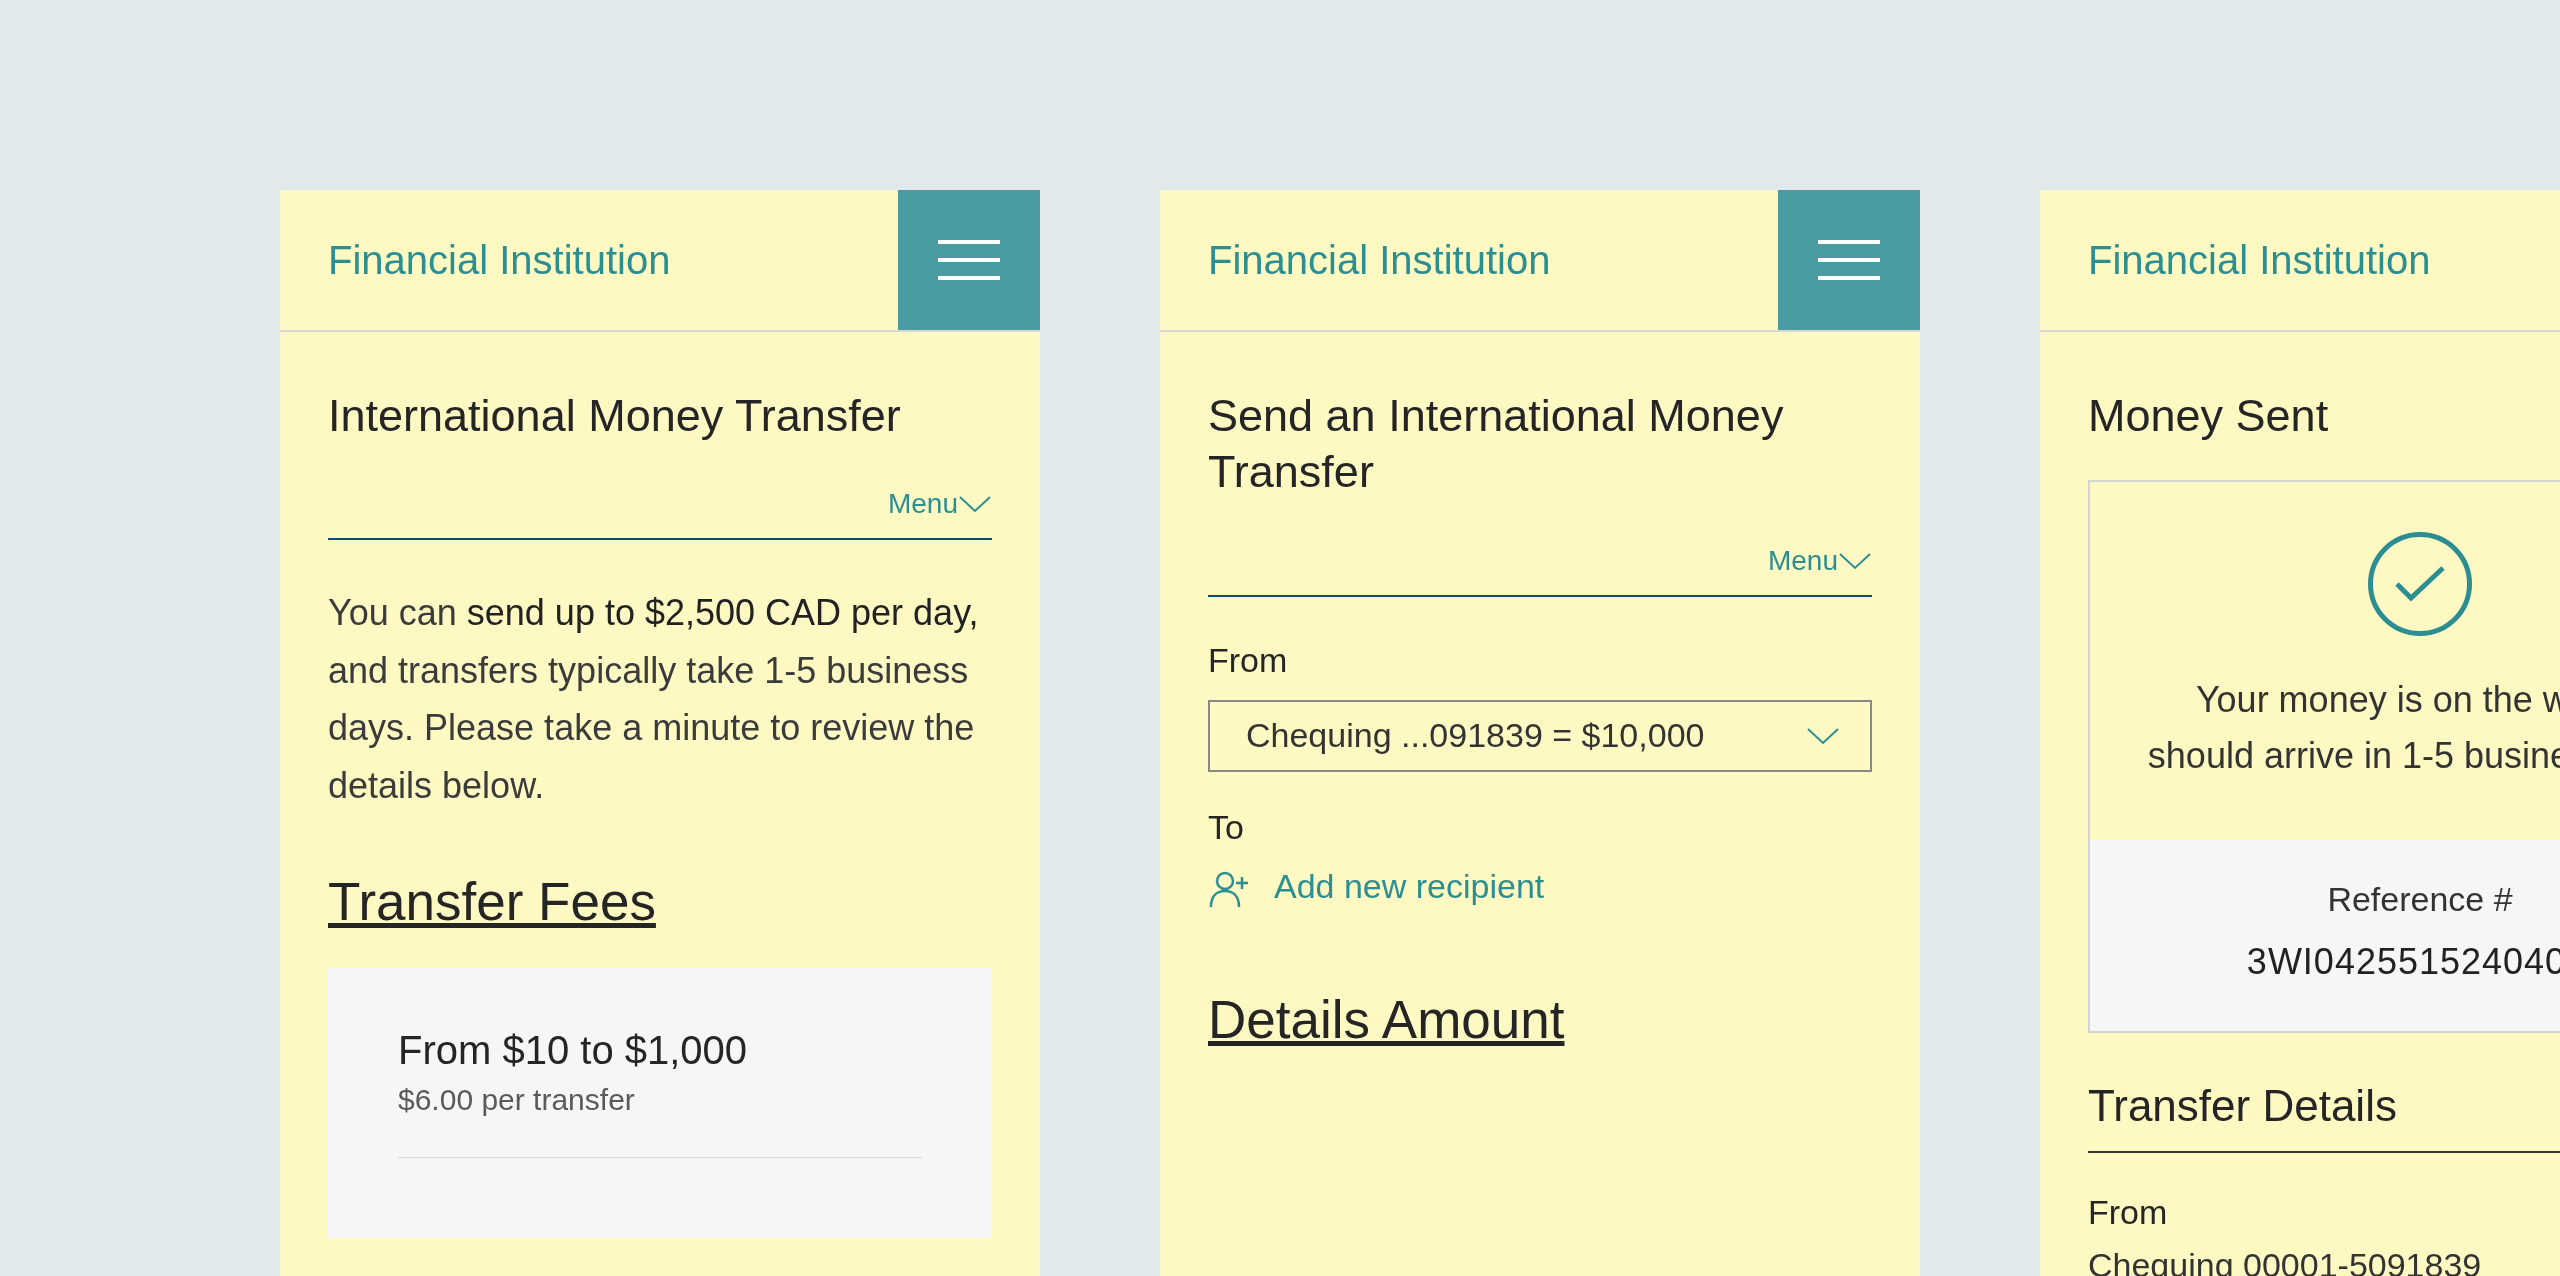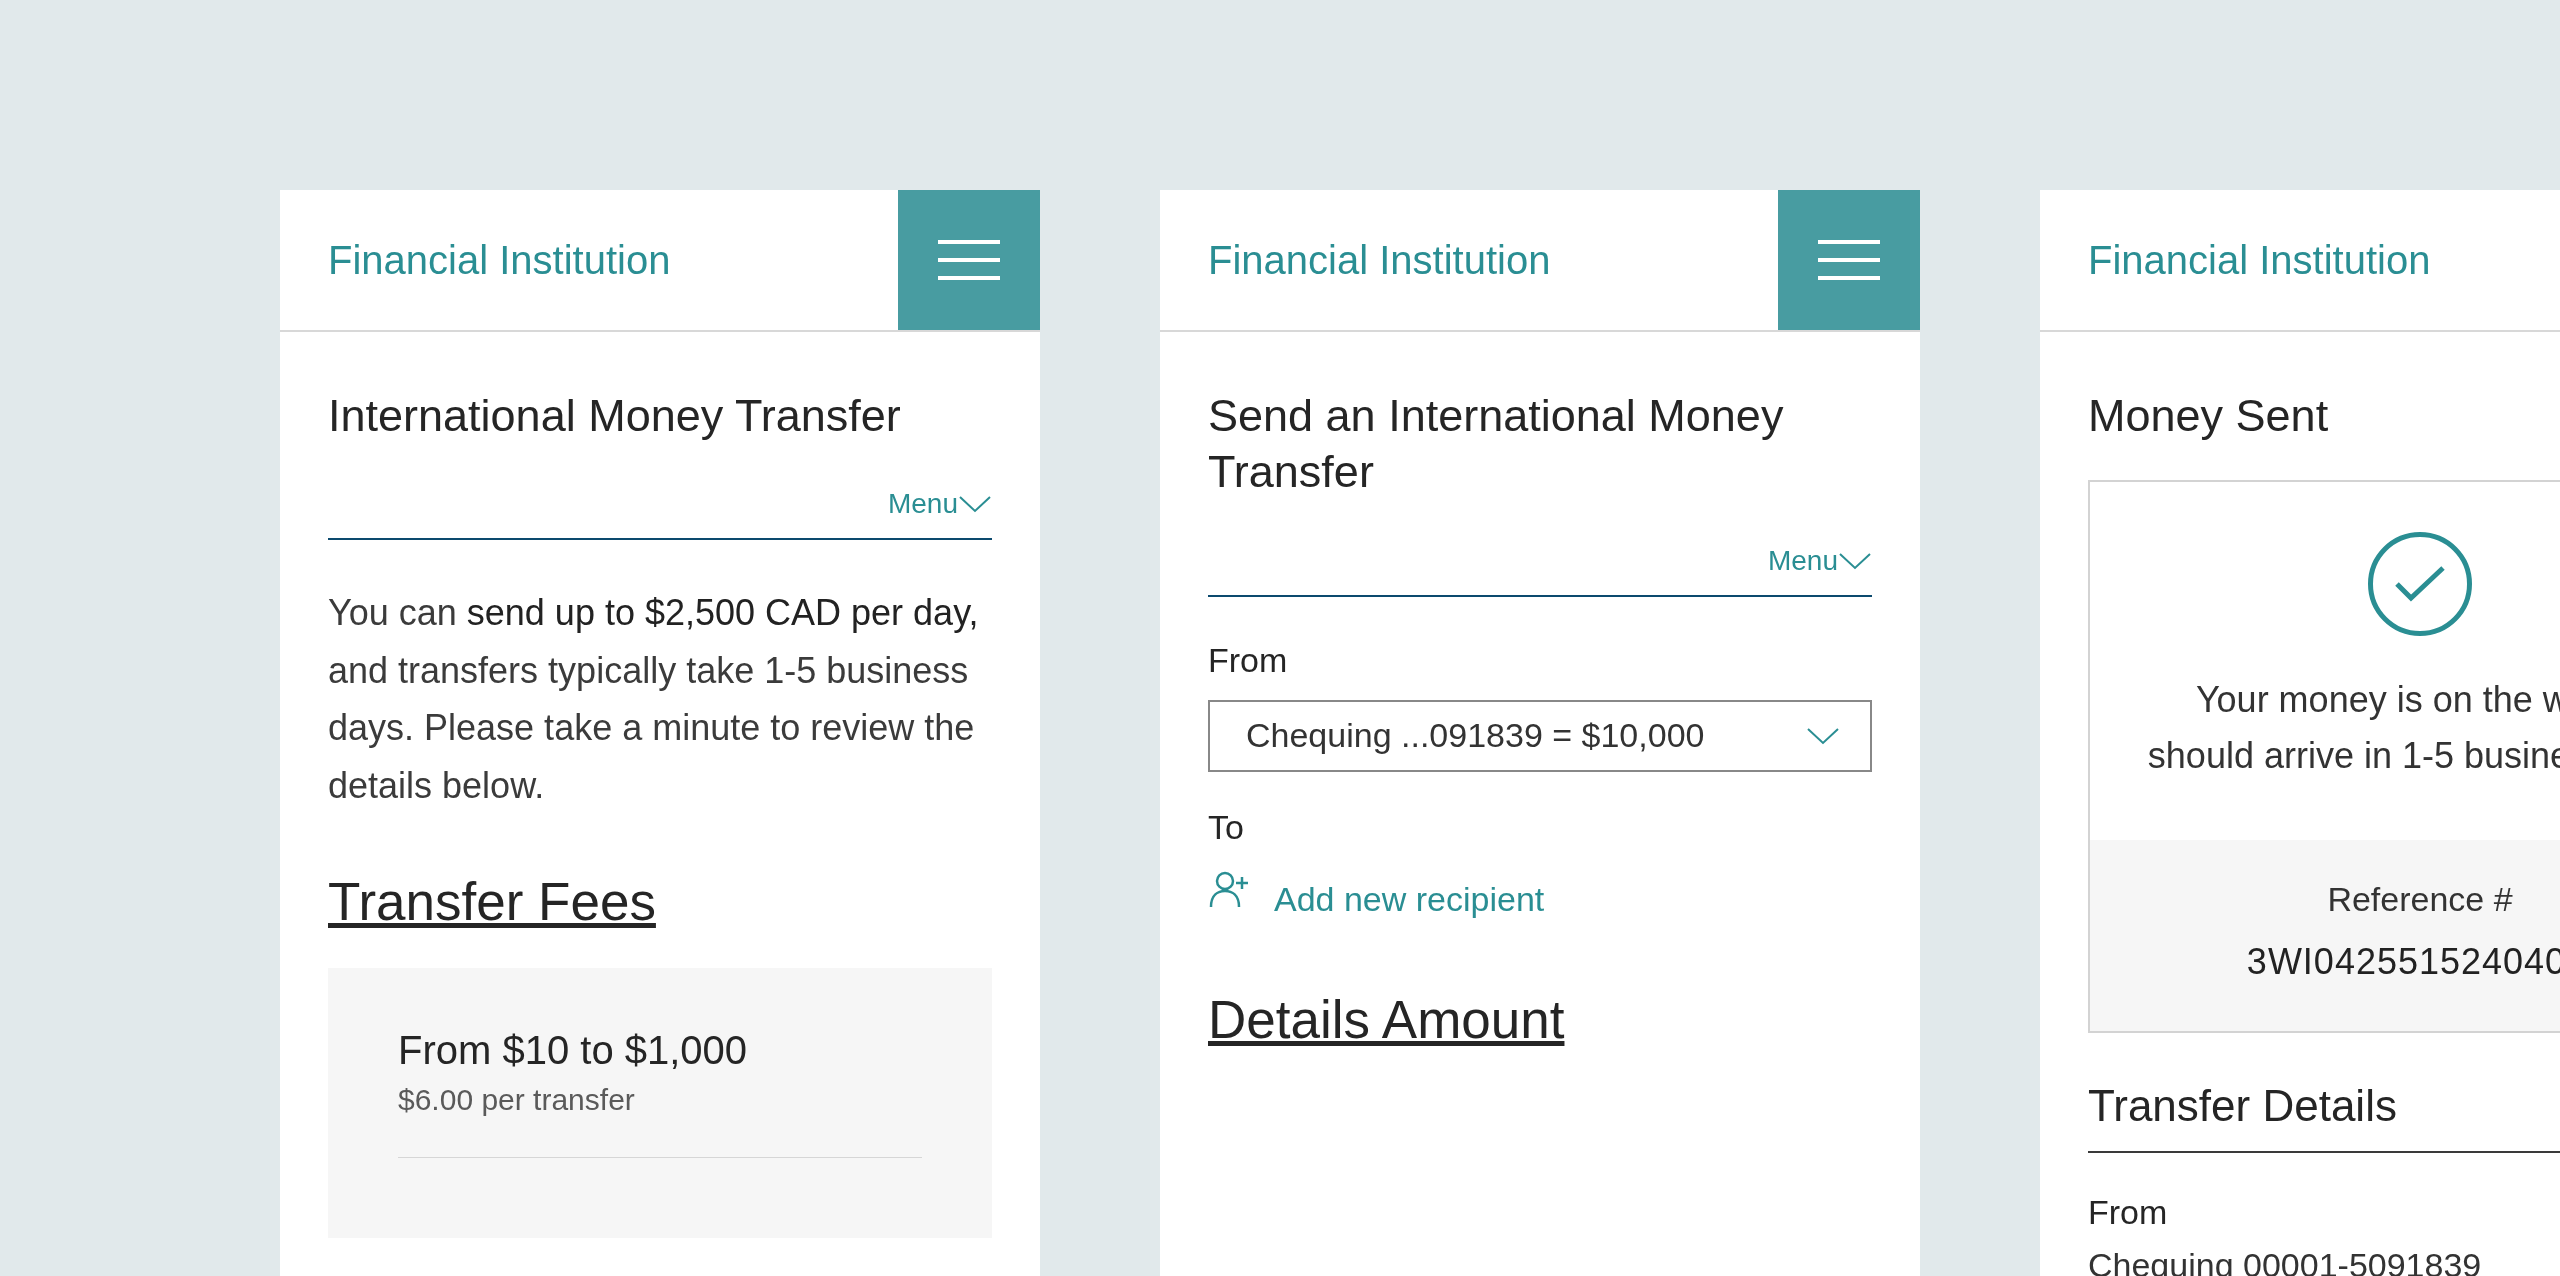--- a/index.html
+++ b/index.html
@@ -12,21 +12,21 @@
     color: #252525;
     font-weight: 300;
   }
   .stage {
     display: flex;
     gap: 120px;
     padding: 190px 280px 0 280px;
   }
   .phone {
     width: 760px;
-    background: #ffffff;
+    background: #fef9c3;
     flex: 0 0 760px;
     overflow: hidden;
     display: flex;
     flex-direction: column;
     height: 1086px;
   }
   
   .topbar {
     display: flex;
     align-items: stretch;
@@ -117,21 +117,21 @@
     justify-content: space-between;
     padding: 0 30px 0 36px;
     font-size: 34px;
     color: #333;
     cursor: pointer;
     margin-bottom: 36px;
   }
   .select-box .placeholder { color:#444; }
   .add-recip {
     display: flex;
-    align-items: flex-end;
+    align-items: flex-start;
     gap: 22px;
     color: #2a8e93;
     font-size: 34px;
     cursor: pointer;
     margin-bottom: 70px;
   }
   .add-recip svg { width: 44px; height: 44px; }
   
   .confirm-card {
     border: 2px solid #d3d3d3;

